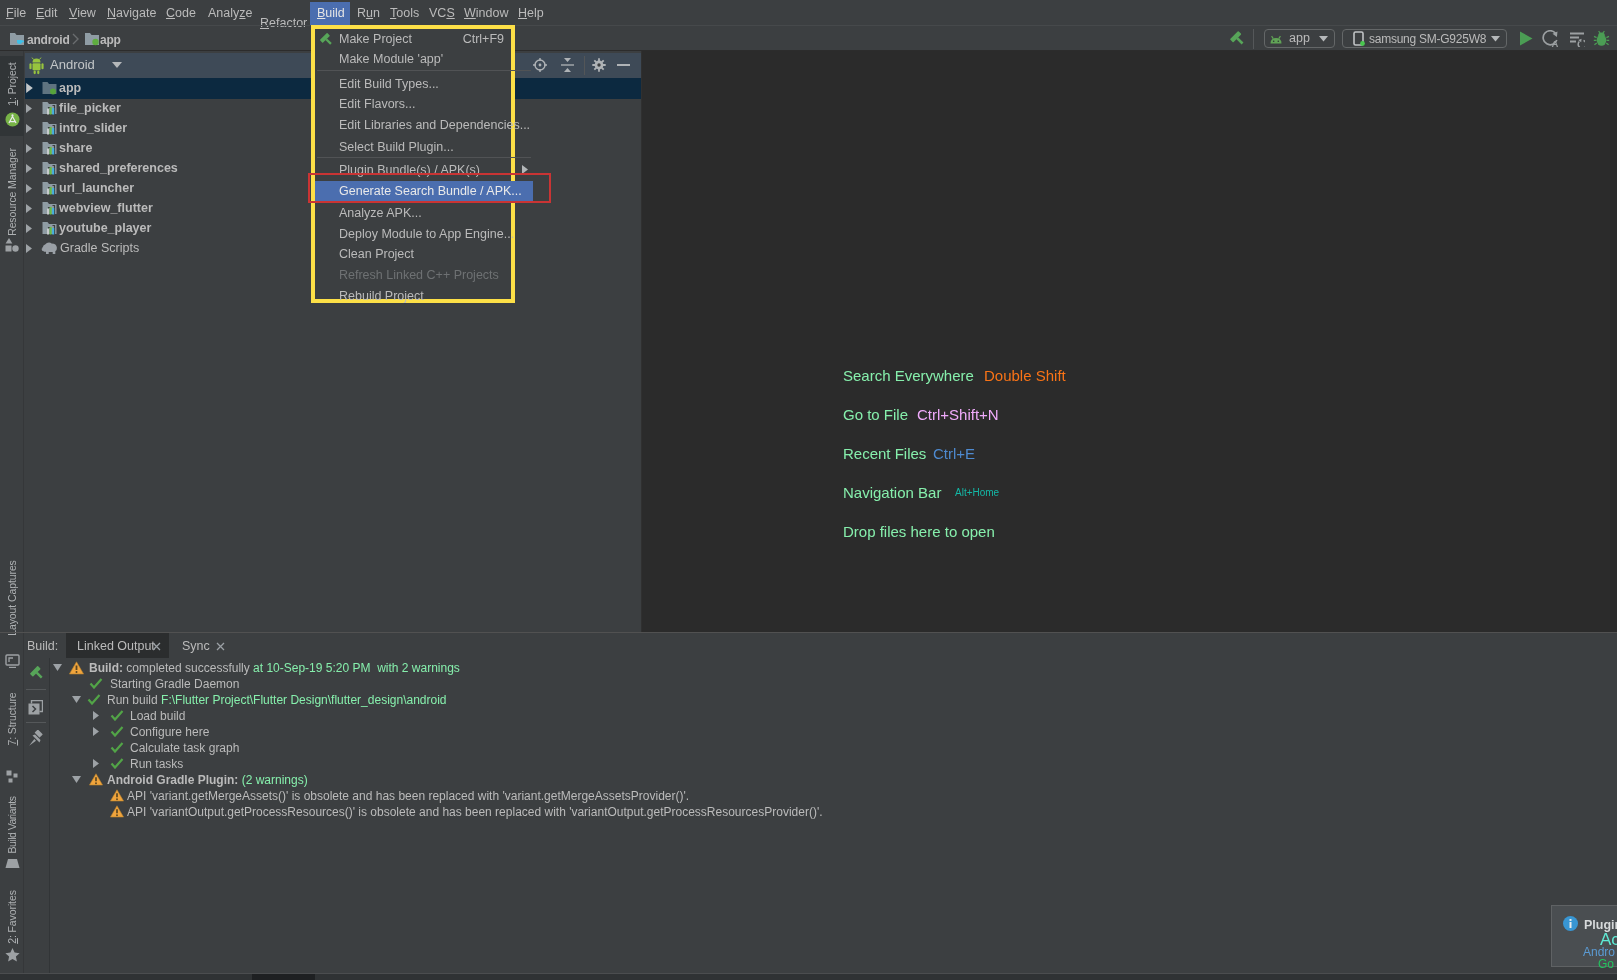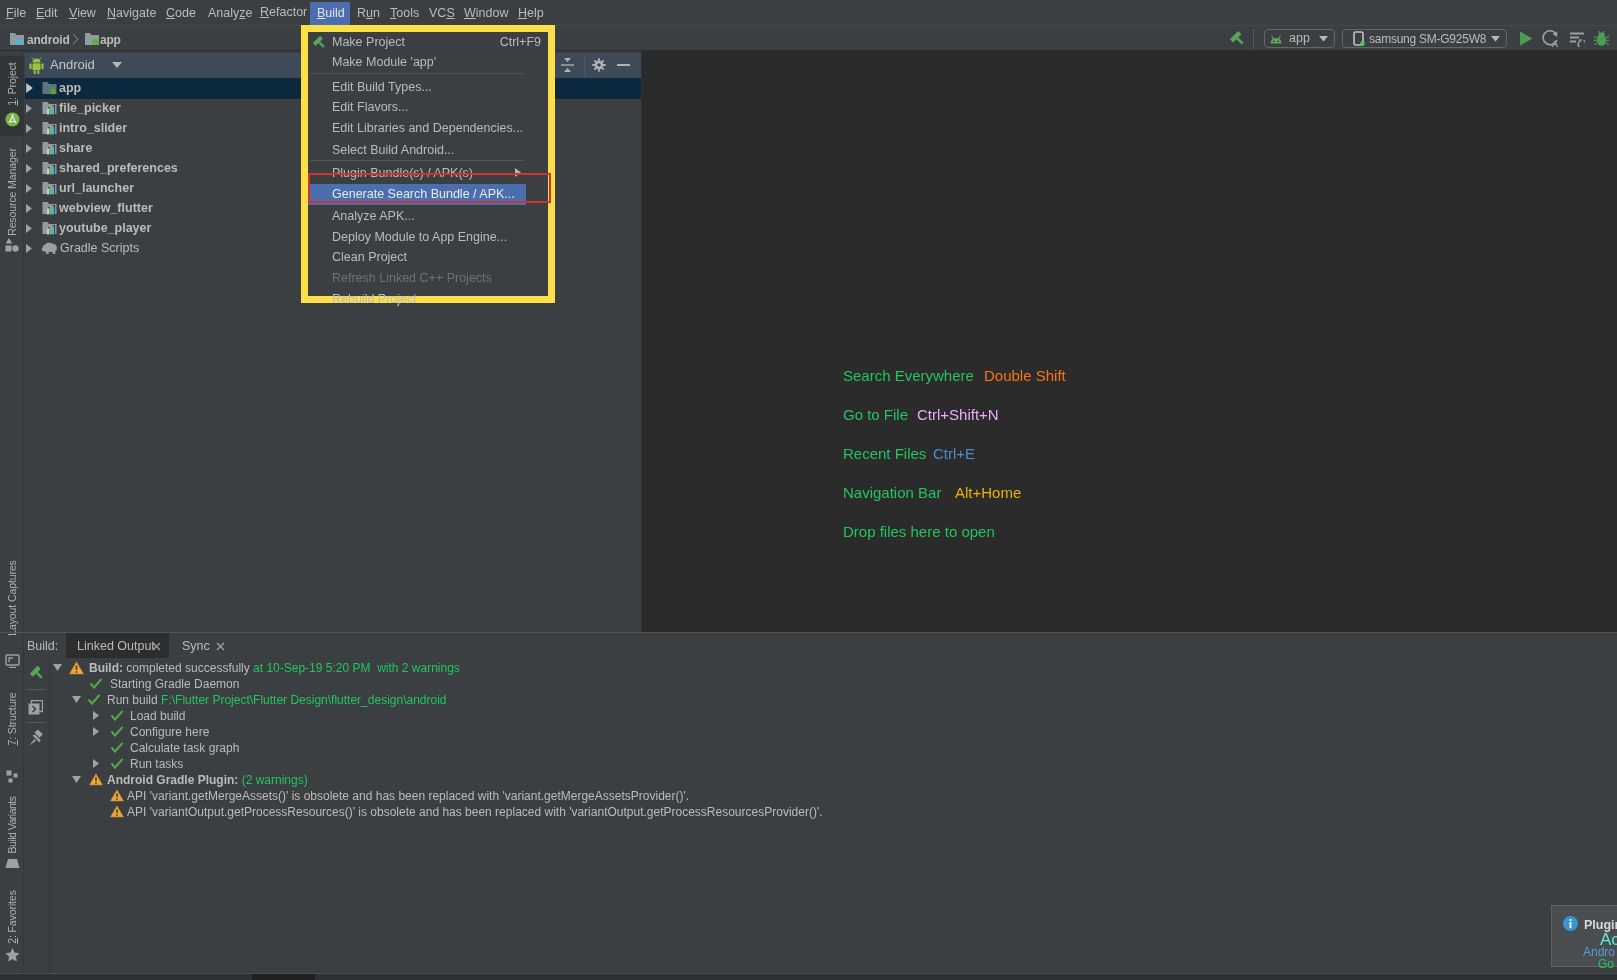--- a/index.html
+++ b/index.html
@@ -1,32 +1,32 @@
 <!DOCTYPE html>
 <html><head><meta charset="utf-8"><style>
 *{margin:0;padding:0;box-sizing:border-box}
 html,body{width:1617px;height:980px;overflow:hidden;background:#3c3f41;font-family:"Liberation Sans",sans-serif}
 body{position:relative}
 .a{position:absolute}
 .t{position:absolute;white-space:nowrap;color:#bbbbbb;font-size:12.5px;line-height:16px}
 .b{font-weight:bold}
-.g{color:#22c55e}
+.g{color:#86efac}
 .vl{position:absolute;white-space:nowrap;color:#aeb1b3;font-size:10.5px;letter-spacing:-0.1px;transform:translate(-50%,-50%) rotate(-90deg)}
 svg{position:absolute;display:block}
 </style></head>
 <body>
 
 <div class="a" style="left:0;top:0;width:1617px;height:26px;background:#3c3f41"></div>
 <div class="t" style="left:6px;top:5px"><u>F</u>ile</div>
 <div class="t" style="left:36px;top:5px"><u>E</u>dit</div>
 <div class="t" style="left:69px;top:5px"><u>V</u>iew</div>
 <div class="t" style="left:107px;top:5px"><u>N</u>avigate</div>
 <div class="t" style="left:166px;top:5px"><u>C</u>ode</div>
 <div class="t" style="left:208px;top:5px">Analy<u>z</u>e</div>
-<div class="t" style="left:260px;top:4px"><u>R</u>efactor</div>
+<div class="t" style="left:260px;top:15px"><u>R</u>efactor</div>
 <div class="a" style="left:310px;top:2px;width:40px;height:24px;background:#4b6eaf"></div>
 <div class="t" style="left:317px;top:5px;color:#e4e4e4"><u>B</u>uild</div>
 <div class="t" style="left:357px;top:5px">R<u>u</u>n</div>
 <div class="t" style="left:390px;top:5px"><u>T</u>ools</div>
 <div class="t" style="left:429px;top:5px">VC<u>S</u></div>
 <div class="t" style="left:464px;top:5px"><u>W</u>indow</div>
 <div class="t" style="left:518px;top:5px"><u>H</u>elp</div>
 <div class="a" style="left:0;top:25px;width:1617px;height:1px;background:#46494b"></div>
 
 <svg style="left:9px;top:31px" width="16" height="15" viewBox="0 0 16 15">
@@ -264,21 +264,21 @@
 
 <div class="a" style="left:641px;top:51px;width:1px;height:581px;background:#303030"></div>
 <div class="a" style="left:642px;top:51px;width:975px;height:581px;background:#2b2b2b"></div>
 <div class="t g" style="left:843px;top:368px;font-size:15px">Search Everywhere</div>
 <div class="t" style="left:984px;top:368px;font-size:15px;color:#f97316">Double Shift</div>
 <div class="t g" style="left:843px;top:407px;font-size:15px">Go to File</div>
 <div class="t" style="left:917px;top:407px;font-size:15px;color:#f0abfc">Ctrl+Shift+N</div>
 <div class="t g" style="left:843px;top:446px;font-size:15px">Recent Files</div>
 <div class="t" style="left:933px;top:446px;font-size:15px;color:#4e8ad0">Ctrl+E</div>
 <div class="t g" style="left:843px;top:485px;font-size:15px">Navigation Bar</div>
-<div class="t" style="left:955px;top:485px;font-size:15px;color:#eab308">Alt+Home</div>
+<div class="t" style="left:955px;top:485px;font-size:10px;color:#14b8a6">Alt+Home</div>
 <div class="t g" style="left:843px;top:524px;font-size:15px">Drop files here to open</div>
 
 <div class="a" style="left:0;top:632px;width:1617px;height:1px;background:#515151"></div>
 <div class="a" style="left:25px;top:633px;width:1592px;height:340px;background:#3c3f41"></div>
 <div class="t" style="left:27px;top:638px">Build:</div>
 <div class="a" style="left:66px;top:633px;width:103px;height:25px;background:#2b2d2e"></div>
 <div class="t" style="left:77px;top:638px">Linked Output</div>
 <svg style="left:152px;top:642px" width="9" height="9" viewBox="0 0 9 9">
     <path d="M1 1l7 7M8 1L1 8" stroke="#9ba0a5" stroke-width="1.3"></path>
   </svg>
@@ -373,35 +373,35 @@
     <path fill="#f0a43c" stroke="#b4812f" stroke-width="0.6" d="M7.5 0.8L14.6 13H0.4z"></path>
     <path d="M7.5 4.5v4.5" stroke="#5a4520" stroke-width="1.8"></path>
     <circle cx="7.5" cy="11" r="1" fill="#5a4520"></circle>
   </svg>
 <div class="t" style="left:127px;top:804px;font-size:12px">API 'variantOutput.getProcessResources()' is obsolete and has been replaced with 'variantOutput.getProcessResourcesProvider()'.</div>
 
 <div class="a" style="left:0;top:973px;width:1617px;height:1px;background:#4b4d4f"></div>
 <div class="a" style="left:0;top:974px;width:1617px;height:6px;background:#2f3234"></div>
 <div class="a" style="left:252px;top:974px;width:63px;height:6px;background:#1e2022"></div>
 
-<div class="a" style="left:301px;top:25px;width:254px;height:278px;background:#3c3f41;border:7px solid #fde047;z-index:10">
+<div class="a" style="left:311px;top:25px;width:204px;height:278px;background:#3c3f41;border:4px solid #fde047;z-index:10">
  <svg style="left:4px;top:3px" width="15" height="15" viewBox="0 0 17 17">
       <g transform="rotate(-45 8.5 8.5)">
         <rect x="2.6" y="3.6" width="11.8" height="4.6" rx="0.8" fill="#57a559"></rect>
         <rect x="7.2" y="8" width="2.6" height="7.6" fill="#57a559"></rect>
       </g>
     </svg>
  <div class="t" style="left:24px;top:2px">Make Project</div>
  <div class="t" style="right:7px;top:2px">Ctrl+F9</div>
  <div class="t" style="left:24px;top:22px">Make Module 'app'</div>
  <div class="a" style="left:2px;top:41px;width:214px;height:1px;background:#515355"></div>
  <div class="t" style="left:24px;top:47px">Edit Build Types...</div>
  <div class="t" style="left:24px;top:67px">Edit Flavors...</div>
  <div class="t" style="left:24px;top:88px">Edit Libraries and Dependencies...</div>
- <div class="t" style="left:24px;top:110px">Select Build Android...</div>
+ <div class="t" style="left:24px;top:110px">Select Build Plugin...</div>
  <div class="a" style="left:2px;top:128px;width:214px;height:1px;background:#515355"></div>
  <div class="t" style="left:24px;top:133px">Plugin Bundle(s) / APK(s)</div>
  <svg style="left:207px;top:136px" width="6" height="9" viewBox="0 0 6 9">
       <path fill="#b3b6b8" d="M0 0l6 4.5L0 9z"></path>
     </svg>
  <div class="a" style="left:0;top:152px;width:218px;height:21px;background:#4b6eaf"></div>
  <div class="t" style="left:24px;top:154px;color:#e9e9e9">Generate Search Bundle / APK...</div>
  <div class="t" style="left:24px;top:176px">Analyze APK...</div>
  <div class="t" style="left:24px;top:197px">Deploy Module to App Engine...</div>
  <div class="t" style="left:24px;top:217px">Clean Project</div>

